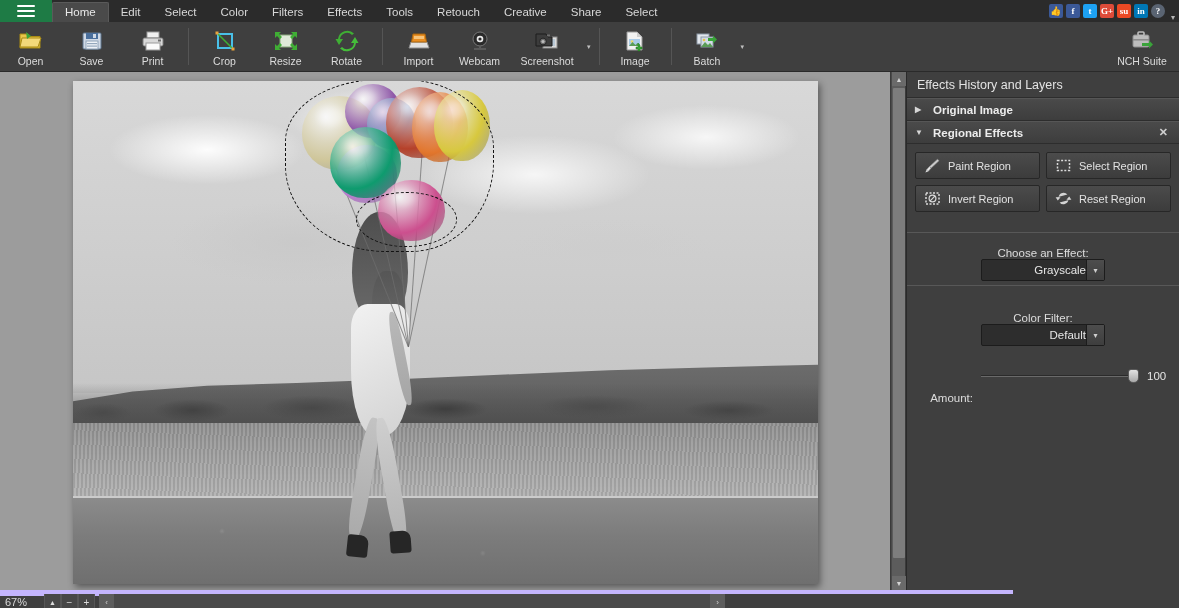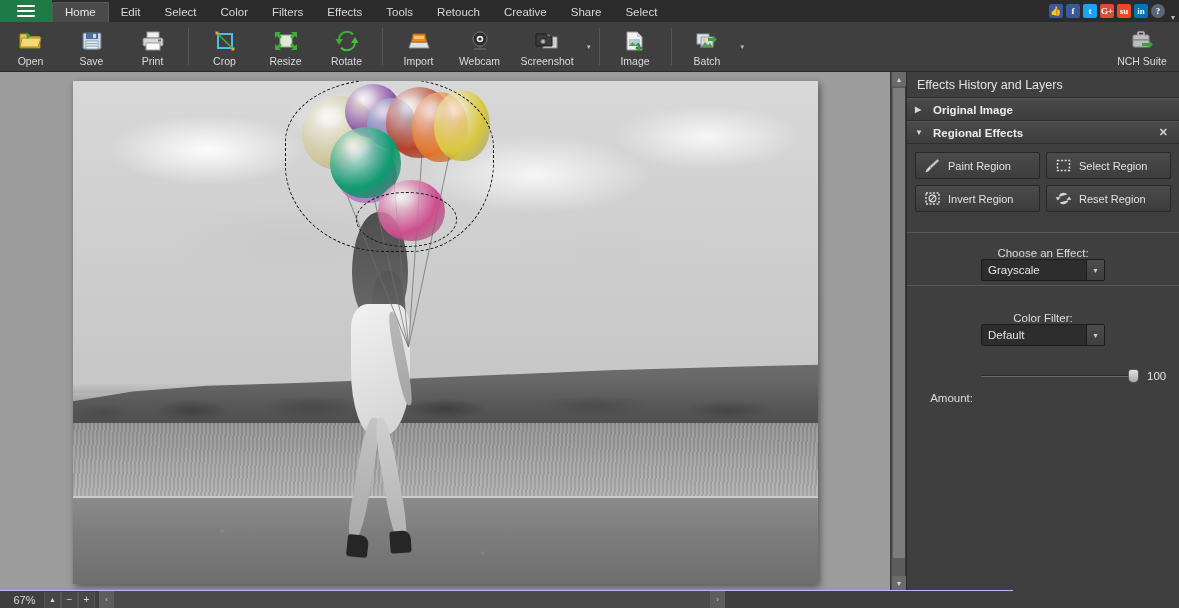--- a/index.html
+++ b/index.html
@@ -243,21 +243,21 @@
   .sect-div { height: 1px; background: #585858; margin: 12px 0 0 0; }
   .form-row {
     display: flex; align-items: center; padding: 0 8px; height: 24px; margin-top: 14px; flex-direction: column;
   }
   .form-lbl { color: #dcdcdc; font-size: 11.5px; flex: 1; }
   .ddl {
     width: 124px; height: 22px; background: #2d2d2d;
     border: 1px solid #1c1c1c; border-radius: 2px;
     display: flex; align-items: center; cursor: pointer;
   }
-  .ddl span.val { flex: 1; padding-left: 6px; color: #e6e6e6; font-size: 11.5px; }
+  .ddl span.val { flex: 1; color: #e6e6e6; font-size: 11.5px; text-align: right; }
   .ddl span.arrow {
     width: 18px; height: 20px; display: flex; align-items: center; justify-content: center;
     color: #cfcfcf; font-size: 8px;
     background: linear-gradient(#4d4d4d, #3e3e3e); border-left: 1px solid #1c1c1c;
   }
   .slider-row {
     display: flex; align-items: center; gap: 8px; padding: 0 8px; margin-top: 12px;
   }
   .slider-lbl { color: #dcdcdc; font-size: 11.5px; width: 58px; text-align: right; margin-top: 44px; }
   .track { position: relative; flex: 1; height: 14px; }
@@ -269,22 +269,22 @@
     position: absolute; top: 0; width: 11px; height: 14px;
     background: linear-gradient(#e2e2e2, #a8a8a8);
     border: 1px solid #5a5a5a; border-radius: 3px 3px 5px 5px;
     cursor: pointer;
   }
   .slider-val { color: #e4e4e4; font-size: 11.5px; width: 24px; }
 
   
   .statusbar {
     position: absolute; left: 0; bottom: 0; width: 1013px; height: 18px;
-    background: #3f3f3f; border-top: 1px solid #c4b5fd;
-    display: flex; align-items: center; text-align: center;
+    background: #3f3f3f; border-top: 6px solid #c4b5fd;
+    display: flex; align-items: center;
   }
   .zoom-val { width: 44px; color: #d8d8d8; font-size: 11px; padding-left: 5px; }
   .sb-btn {
     width: 17px; height: 16px; display: flex; align-items: center; justify-content: center;
     color: #dcdcdc; font-size: 10px; cursor: pointer;
     background: #474747; border: 1px solid #565656; border-top: none; border-bottom: none;
   }
   .hscroll-left {
     width: 15px; height: 17px; background: #5d5d5d;
     display: flex; align-items: center; justify-content: center;

